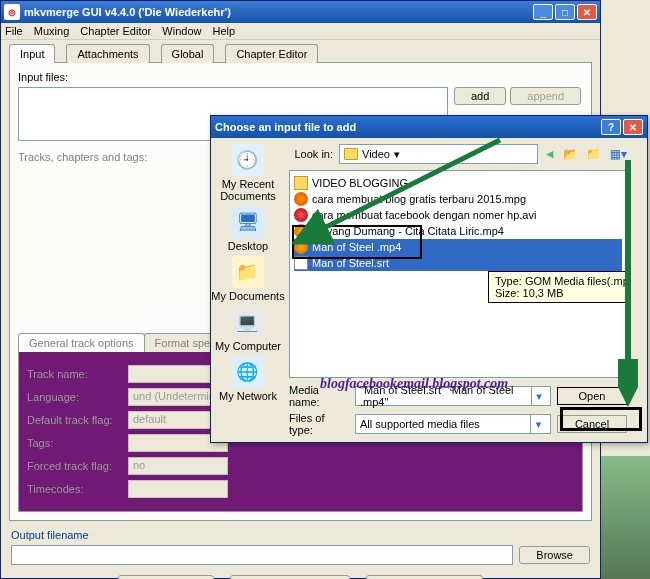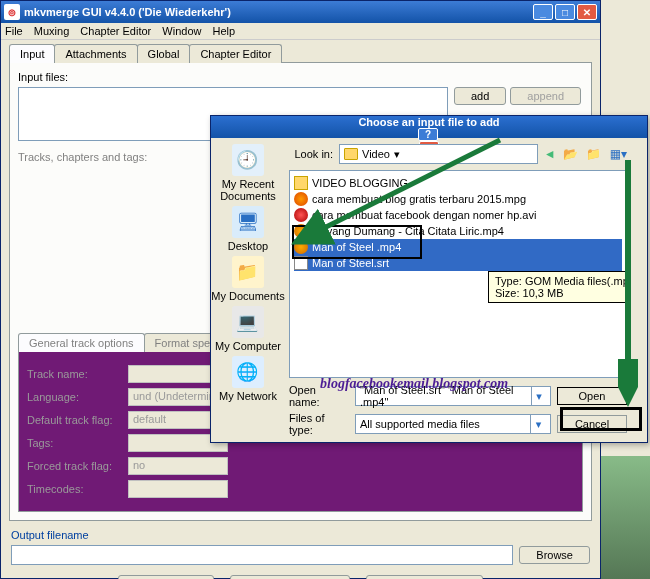--- a/index.html
+++ b/index.html
@@ -46,21 +46,21 @@
     cursor:pointer;
   }
   .win-btn.close { background:#e25a42; }
   .menubar {
     background:#ece9d8;
     padding:2px 4px;
     border-bottom:1px solid #ccc;
   }
   .menubar span { margin-right:8px; text-decoration: underline dotted transparent; }
   .content { padding: 4px 8px; }
-  .tabs { display:flex; gap:0; margin-bottom: -1px; }
+  .tabs { display:flex; gap:12px; margin-bottom: -1px; }
   .tab {
     padding:3px 10px;
     background:#ece9d8;
     border:1px solid #919b9c;
     border-bottom:none;
     border-radius:3px 3px 0 0;
     margin-right:-1px;
     cursor:pointer;
   }
   .tab.active { background:#fcfcfe; position:relative; z-index:2; }
@@ -115,21 +115,20 @@
     box-shadow:2px 2px 6px rgba(0,0,0,.3);
     z-index:10;
   }
   .dlg-title {
     height:22px;
     background:linear-gradient(#2b6fd0,#1353a8);
     color:#fff;
     display:flex;align-items:center;
     padding:0 4px;
     font-weight:bold;
-    flex-direction:column;
   }
   .dlg-title .t { flex:1; }
   .dlg-body { display:flex; height:calc(100% - 22px); }
   .places {
     width:74px;
     background:#ece9d8;
     display:flex;
     flex-direction:column;
     align-items:center;
     padding:6px 0;
@@ -385,21 +384,21 @@
           <div class="file-item sel">
             <div class="fi fi-srt"></div>
             <span>Man of Steel.srt</span>
           </div>
           <div class="sel-box"></div>
         <div class="tooltip">Type: GOM Media files(.mp4)
 Size: 10,3 MB</div>
       </div>
       <div class="dlg-bottom">
         <div class="dlg-row">
-          <div class="dl">Open name:</div>
+          <div class="dl">Media name:</div>
           <div class="dinput">
               <span>"Man of Steel.srt" "Man of Steel .mp4"</span>
               <span class="dropbtn">▾</span>
             </div>
           <div class="dbtn">Open</div>
         </div>
         <div class="dlg-row">
           <div class="dl">Files of type:</div>
           <div class="dinput">
               <span>All supported media files</span>

